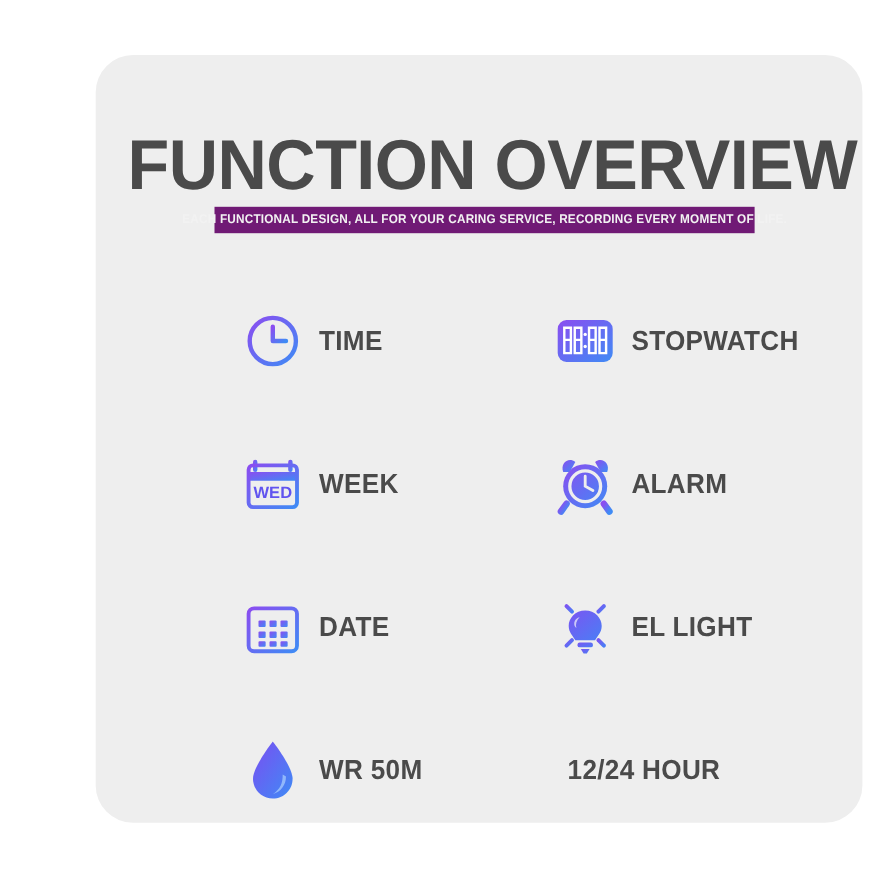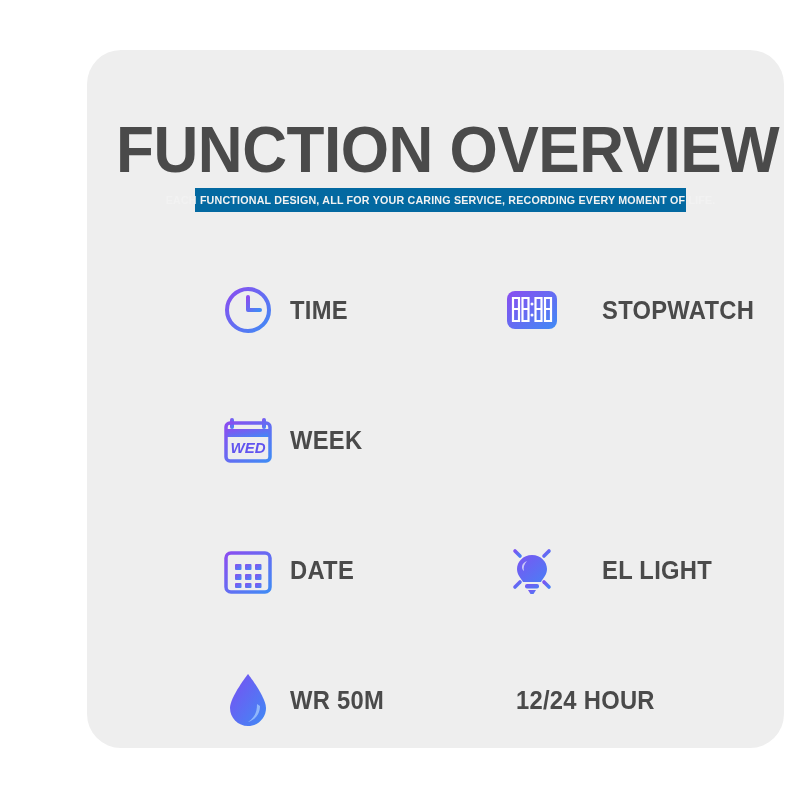--- a/index.html
+++ b/index.html
@@ -45,21 +45,21 @@
     transform-origin: left top;
     white-space: nowrap;
   }
 
   .subtitle-bar {
     position: absolute;
     left: 163px;
     top: 188px;
     width: 491px;
     height: 24px;
-    background: #0369a1;
+    background: #701a75;
     display: flex;
     align-items: center;
     justify-content: center;
   }
   .subtitle-text {
     font-family: "Liberation Sans Narrow", "Liberation Sans", sans-serif;
     font-weight: bold;
     font-size: 11.5px;
     letter-spacing: 0.2px;
     color: #f2f2f2;
@@ -82,38 +82,37 @@
     height: 60px;
   }
   .feature .icon-wrap {
     width: 60px;
     height: 60px;
     position: relative;
     flex: 0 0 60px;
     display: flex;
     align-items: center;
     justify-content: center;
-    font-style: italic;
   }
   .feature .label {
     margin-left: 12px;
     font-family: "Liberation Sans Narrow", "Liberation Sans", sans-serif;
     font-weight: bold;
     font-size: 25px;
     line-height: 25px;
     letter-spacing: 0.3px;
     color: #4a4a4a;
     white-space: nowrap;
     transform: scaleX(0.95);
     transform-origin: left center;
   }
 
   
   .col-left  { left: 186px; }
-  .col-right { left: 470px; gap: 28px; }
+  .col-right { left: 470px; }
   .row-1 { top: 264px; }
   .row-2 { top: 394px; }
   .row-3 { top: 524px; }
   .row-4 { top: 654px; align-items: center; }
 
   .feature.hour-item .label { margin-left: 14px; }
 
   .digit1224 {
     font-family: "Liberation Sans Narrow", "Liberation Sans", sans-serif;
     font-weight: bold;
@@ -202,20 +201,40 @@
           <rect x="40" y="4" width="4" height="11" rx="2" fill="url(#gWeek)"></rect>
           <path d="M4 15 h44 v8 H4 z" fill="url(#gWeek)"></path>
           <rect x="4" y="9" width="44" height="38" rx="4" fill="none" stroke="url(#gWeek)" stroke-width="3.5"></rect>
           <path d="M4 22 h44" stroke="url(#gWeek)" stroke-width="3.5" fill="none"></path>
           <text x="26" y="39" text-anchor="middle" font-family="Liberation Sans Narrow, Liberation Sans, sans-serif" font-weight="bold" font-size="15" fill="#6154ef">WED</text>
         </svg>
       </div>
       <span class="label">WEEK</span>
     </div>
 
+    <div class="feature col-right row-2">
+      <div class="icon-wrap">
+        <svg width="54" height="54" viewBox="0 0 54 54">
+          <defs>
+            <linearGradient id="gAl" x1="0" y1="0" x2="1" y2="1">
+              <stop offset="0%" stop-color="#8b4df0"></stop>
+              <stop offset="100%" stop-color="#3f8bf5"></stop>
+            </linearGradient>
+          </defs>
+          <path d="M7 16 C4 8 12 2 18 7 L13 16 Z" fill="url(#gAl)"></path>
+          <path d="M47 16 C50 8 42 2 36 7 L41 16 Z" fill="url(#gAl)"></path>
+          <circle cx="27" cy="29" r="20" fill="url(#gAl)"></circle>
+          <circle cx="27" cy="29" r="14" fill="none" stroke="#eeeeee" stroke-width="3"></circle>
+          <path d="M27 20 L27 29 L34 33" fill="none" stroke="#eeeeee" stroke-width="2.6" stroke-linecap="round"></path>
+          <path d="M10 45 L5 52" stroke="url(#gAl)" stroke-width="6" stroke-linecap="round"></path>
+          <path d="M44 45 L49 52" stroke="url(#gAl)" stroke-width="6" stroke-linecap="round"></path>
+        </svg>
+      </div>
+      <span class="label">ALARM</span>
+    </div>
 
     <div class="feature col-left row-3">
       <div class="icon-wrap">
         <svg width="52" height="52" viewBox="0 0 52 52">
           <defs>
             <linearGradient id="gCal" x1="0" y1="0" x2="1" y2="1">
               <stop offset="0%" stop-color="#8b4df0"></stop>
               <stop offset="100%" stop-color="#3f8bf5"></stop>
             </linearGradient>
           </defs>

